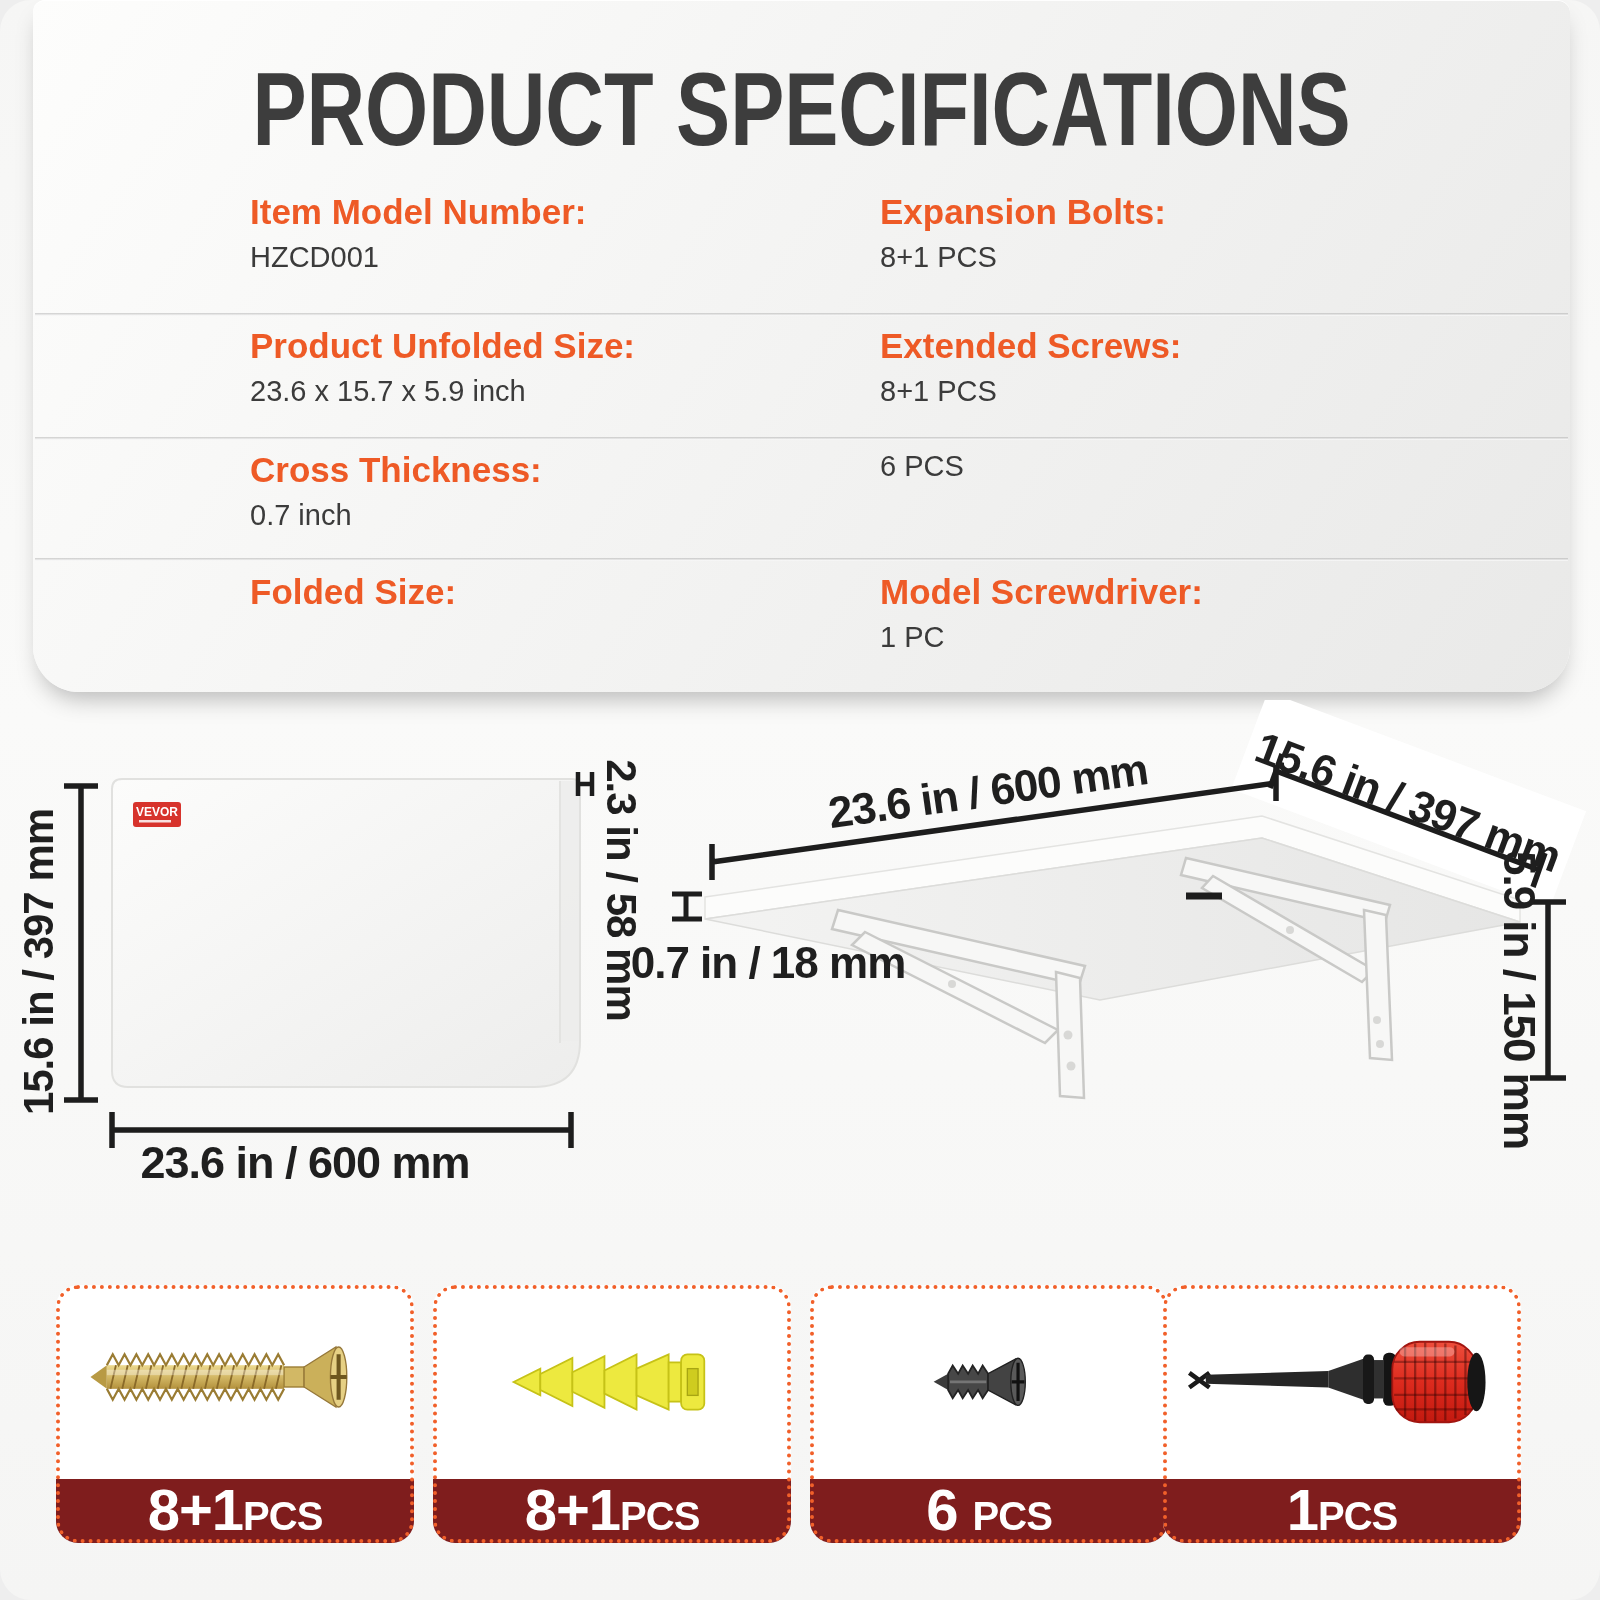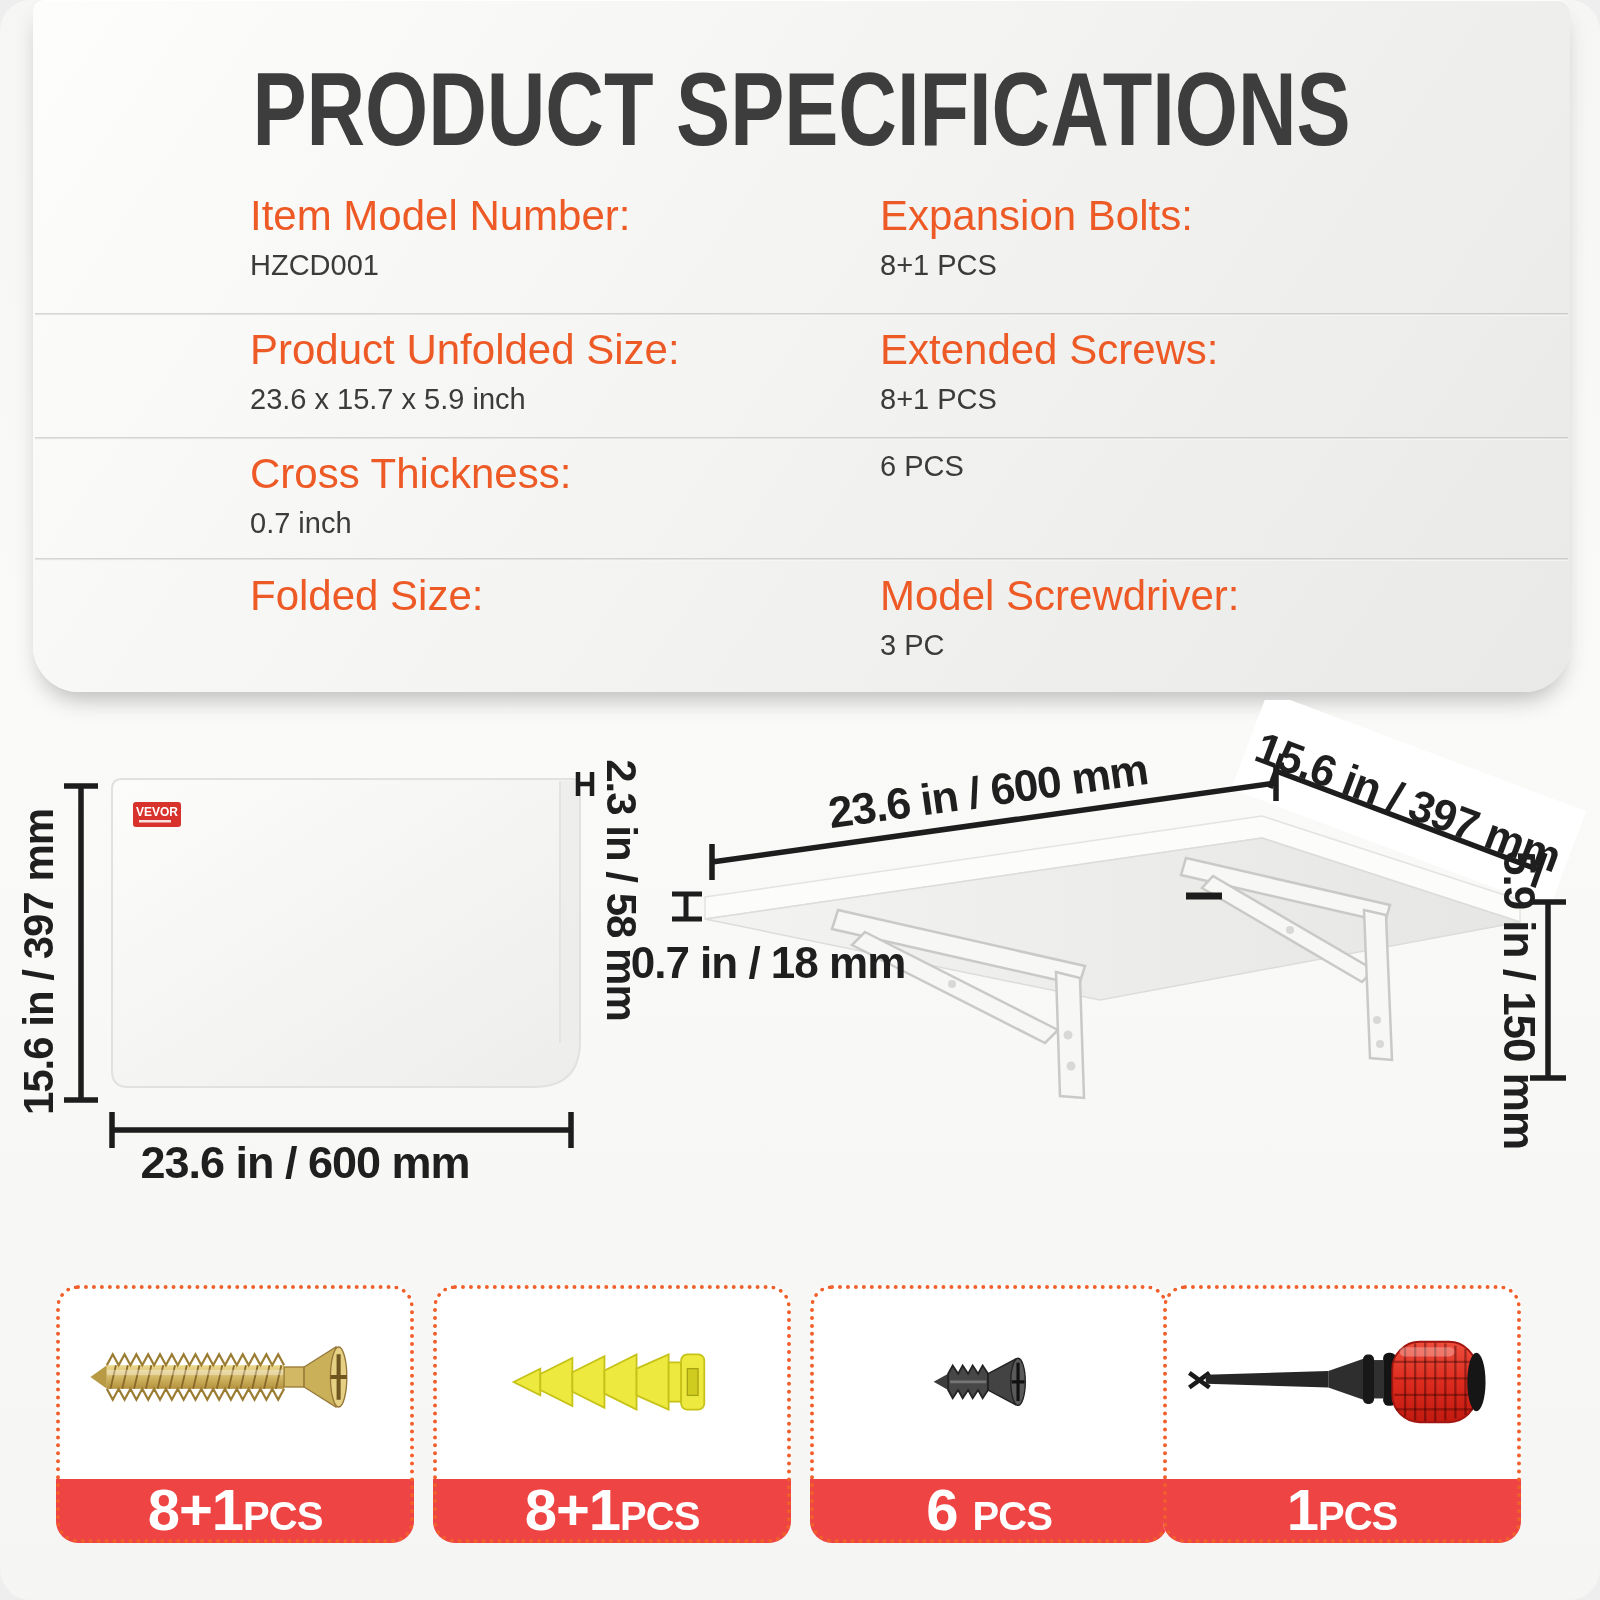--- a/index.html
+++ b/index.html
@@ -20,37 +20,37 @@
     position:absolute;top:52px;left:0;width:100%;margin:0;text-align:center;
     font-size:104px;font-weight:bold;color:#3d3d3d;letter-spacing:0;
     transform:scaleX(.78);line-height:1.1;white-space:nowrap;
   }
   .sep{position:absolute;left:2px;right:2px;height:3px;
     background:linear-gradient(to bottom,rgba(130,130,130,.38),rgba(255,255,255,.95));}
   #sep1{top:313px}#sep2{top:437px}#sep3{top:558px}
   .spec-row{position:absolute;left:217px;display:flex;}
   #row1{top:192px}#row2{top:326px}#row3{top:450px}#row4{top:572px}
   .cell{width:630px;}
-  .spec-label{display:block;font-size:42px;font-weight:normal;color:#ee5a26;line-height:1.15;margin:0 0 9px 0;}
+  .spec-label{display:block;font-size:35px;font-weight:bold;color:#ee5a26;line-height:1.15;margin:0 0 9px 0;}
   .spec-value{display:block;font-size:29px;color:#3b3b3b;line-height:1.15;}
   
   .diagrams{position:absolute;left:0;top:700px;width:1600px;height:530px;}
   .dim-text{font-family:"Liberation Sans",sans-serif;font-weight:bold;fill:#1f1f1f;}
   
   .part-card{
     position:absolute;top:1285px;width:358px;height:258px;background:#fff;
     border-radius:22px;overflow:hidden;box-sizing:border-box;
   }
   .part-card::after{
     content:"";position:absolute;inset:0;border:4px dotted #f1602a;border-radius:22px;pointer-events:none;
   }
   #card1{left:56px}#card2{left:433px}#card3{left:810px}#card4{left:1163px}
   .part-img{position:absolute;left:0;right:0;top:0;bottom:64px;display:flex;align-items:center;justify-content:center;}
   .part-strip{
-    position:absolute;left:0;right:0;bottom:0;height:64px;background:#ef4444;
+    position:absolute;left:0;right:0;bottom:0;height:64px;background:#7f1d1d;
     text-align:center;line-height:62px;color:#fff;white-space:nowrap;
   }
   .qty{font-size:58px;font-weight:bold;letter-spacing:-1px;}
   .unit{font-size:40px;font-weight:bold;letter-spacing:-1px;}
 </style>
 </head>
 <body>
 
 <div class="canvas">
 
@@ -92,21 +92,21 @@
         <span class="spec-value">6 PCS</span>
       </div>
     </div>
 
     <div class="spec-row" id="row4">
       <div class="cell">
         <span class="spec-label">Folded Size:</span>
       </div>
       <div class="cell">
         <span class="spec-label">Model Screwdriver:</span>
-        <span class="spec-value">3 PC</span>
+        <span class="spec-value">1 PC</span>
       </div>
     </div>
   </section>
 
   <svg class="diagrams" viewBox="0 700 1600 530">
     <defs>
       <linearGradient id="boardGrad" x1="0" y1="0" x2="1" y2="1">
         <stop offset="0" stop-color="#fcfcfb"></stop>
           <stop offset="1" stop-color="#ededec"></stop>
       </linearGradient>

